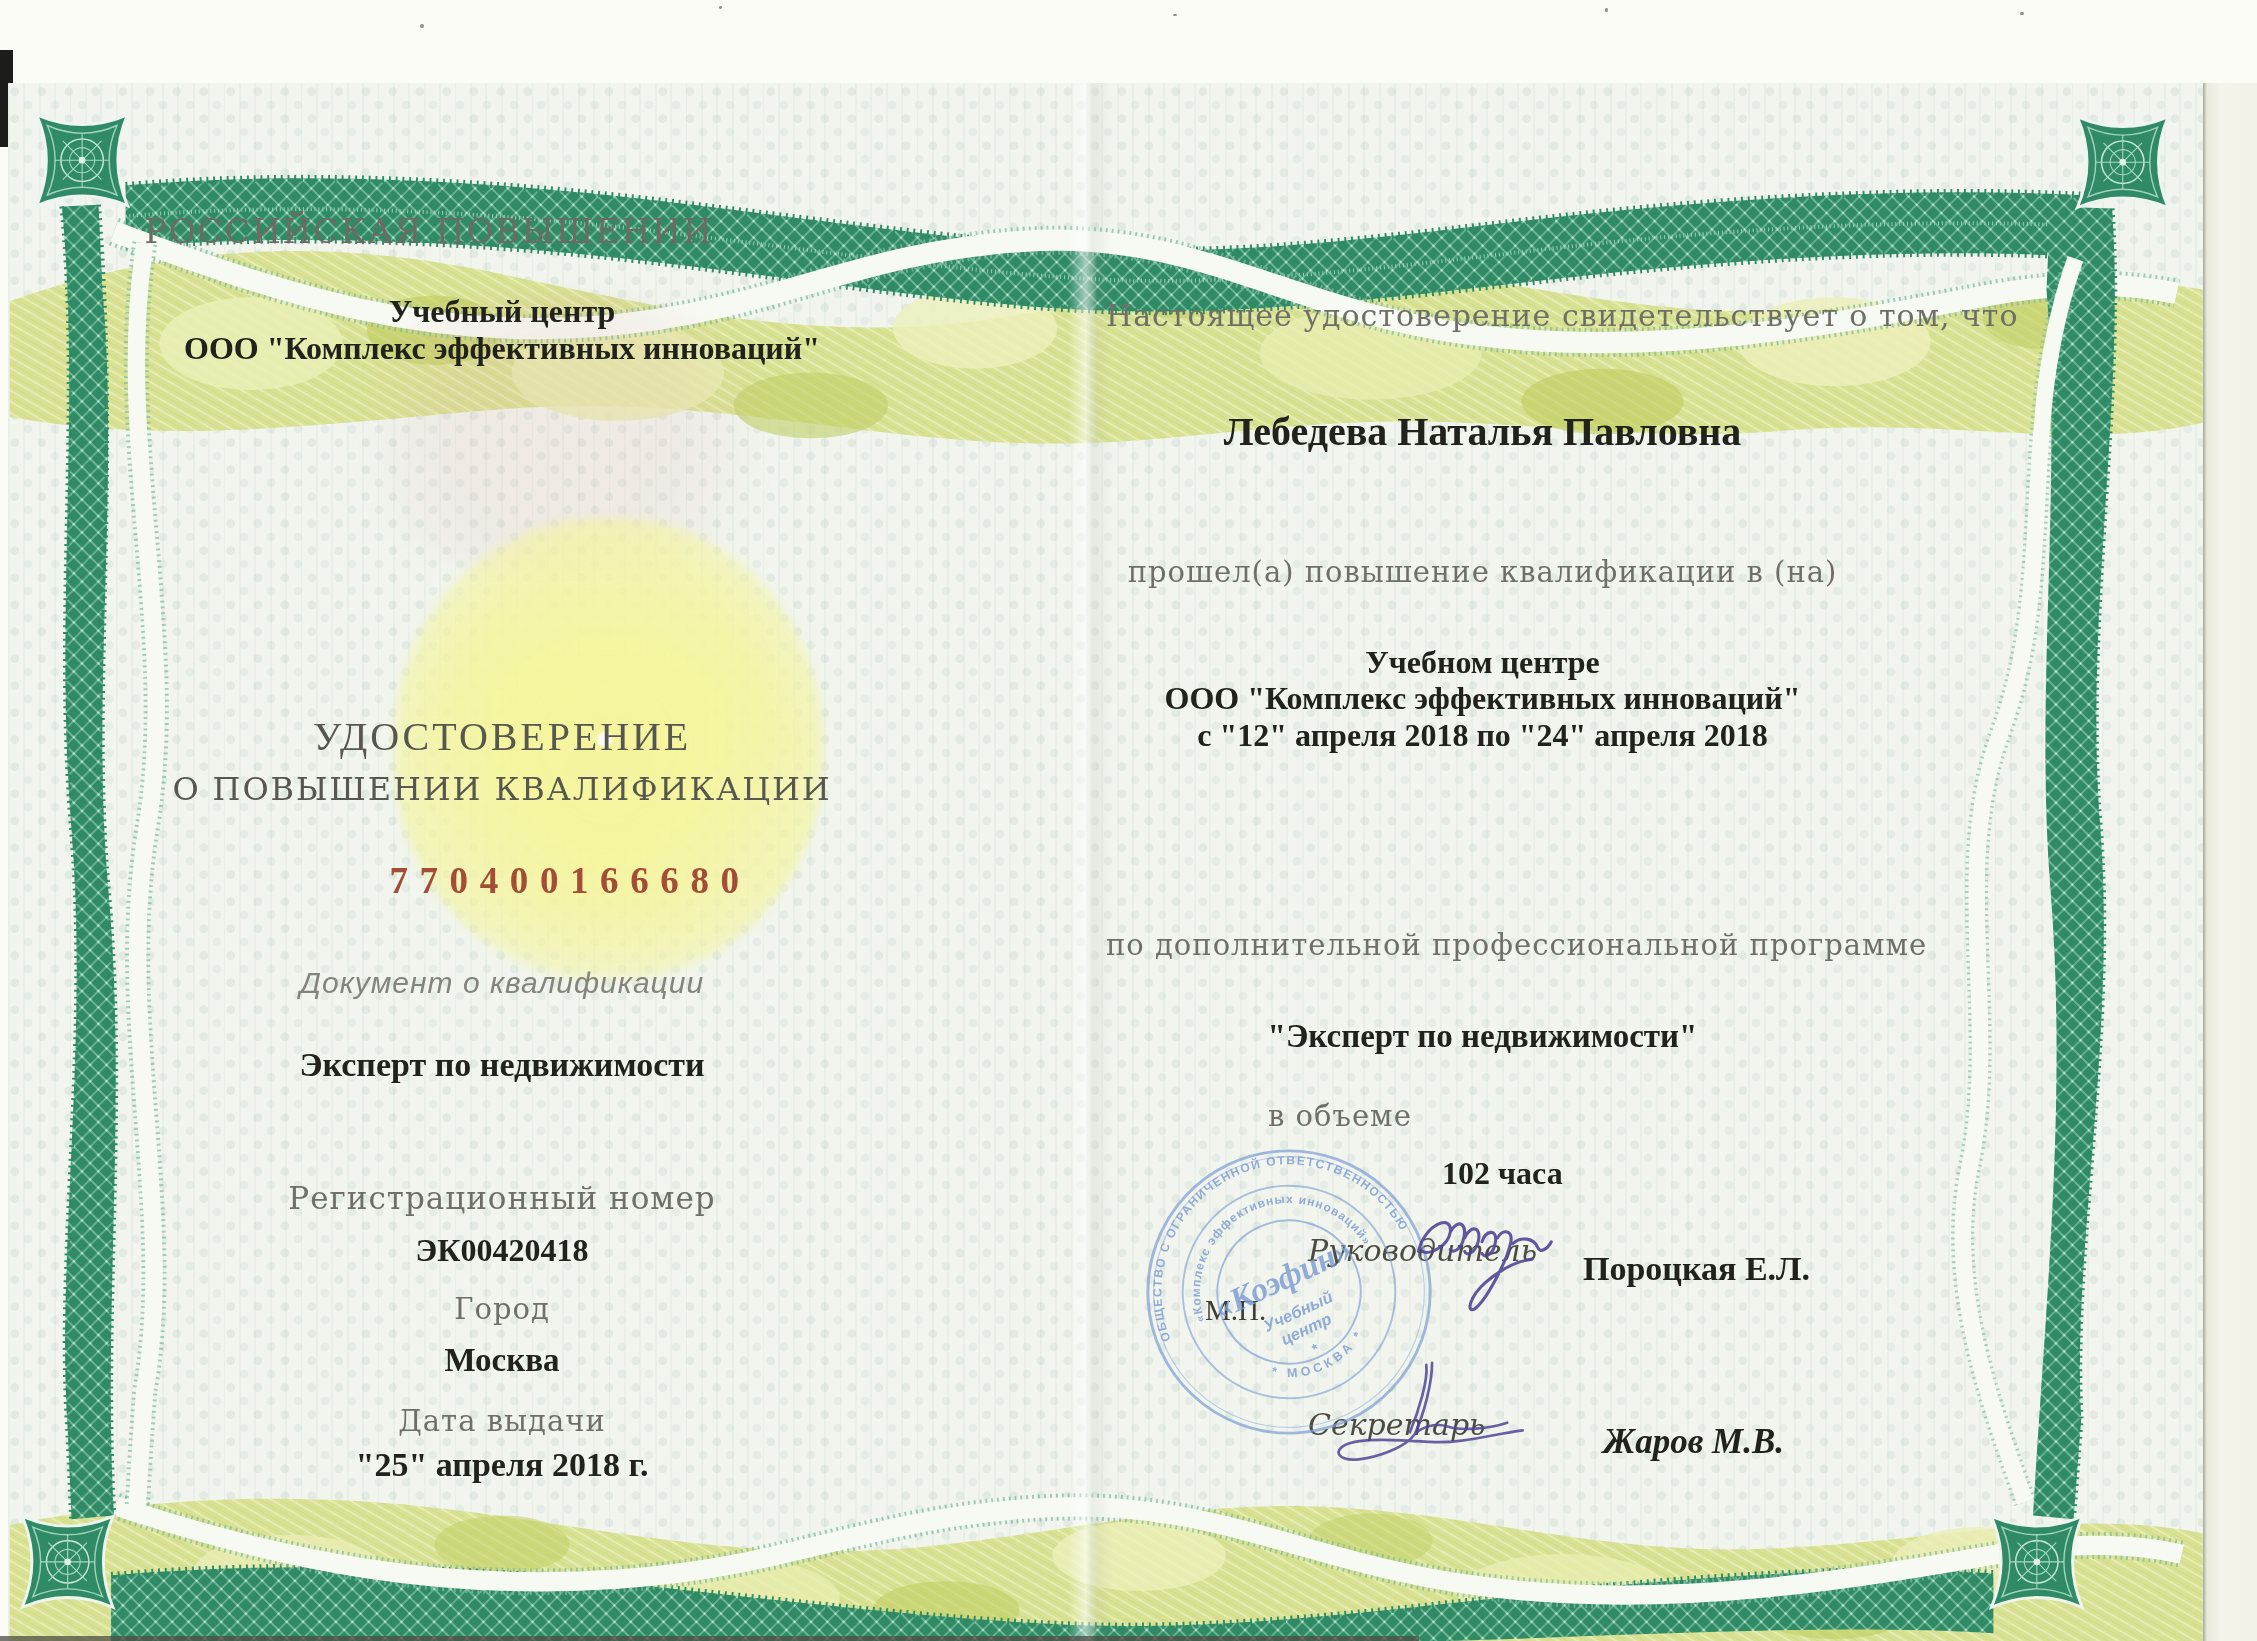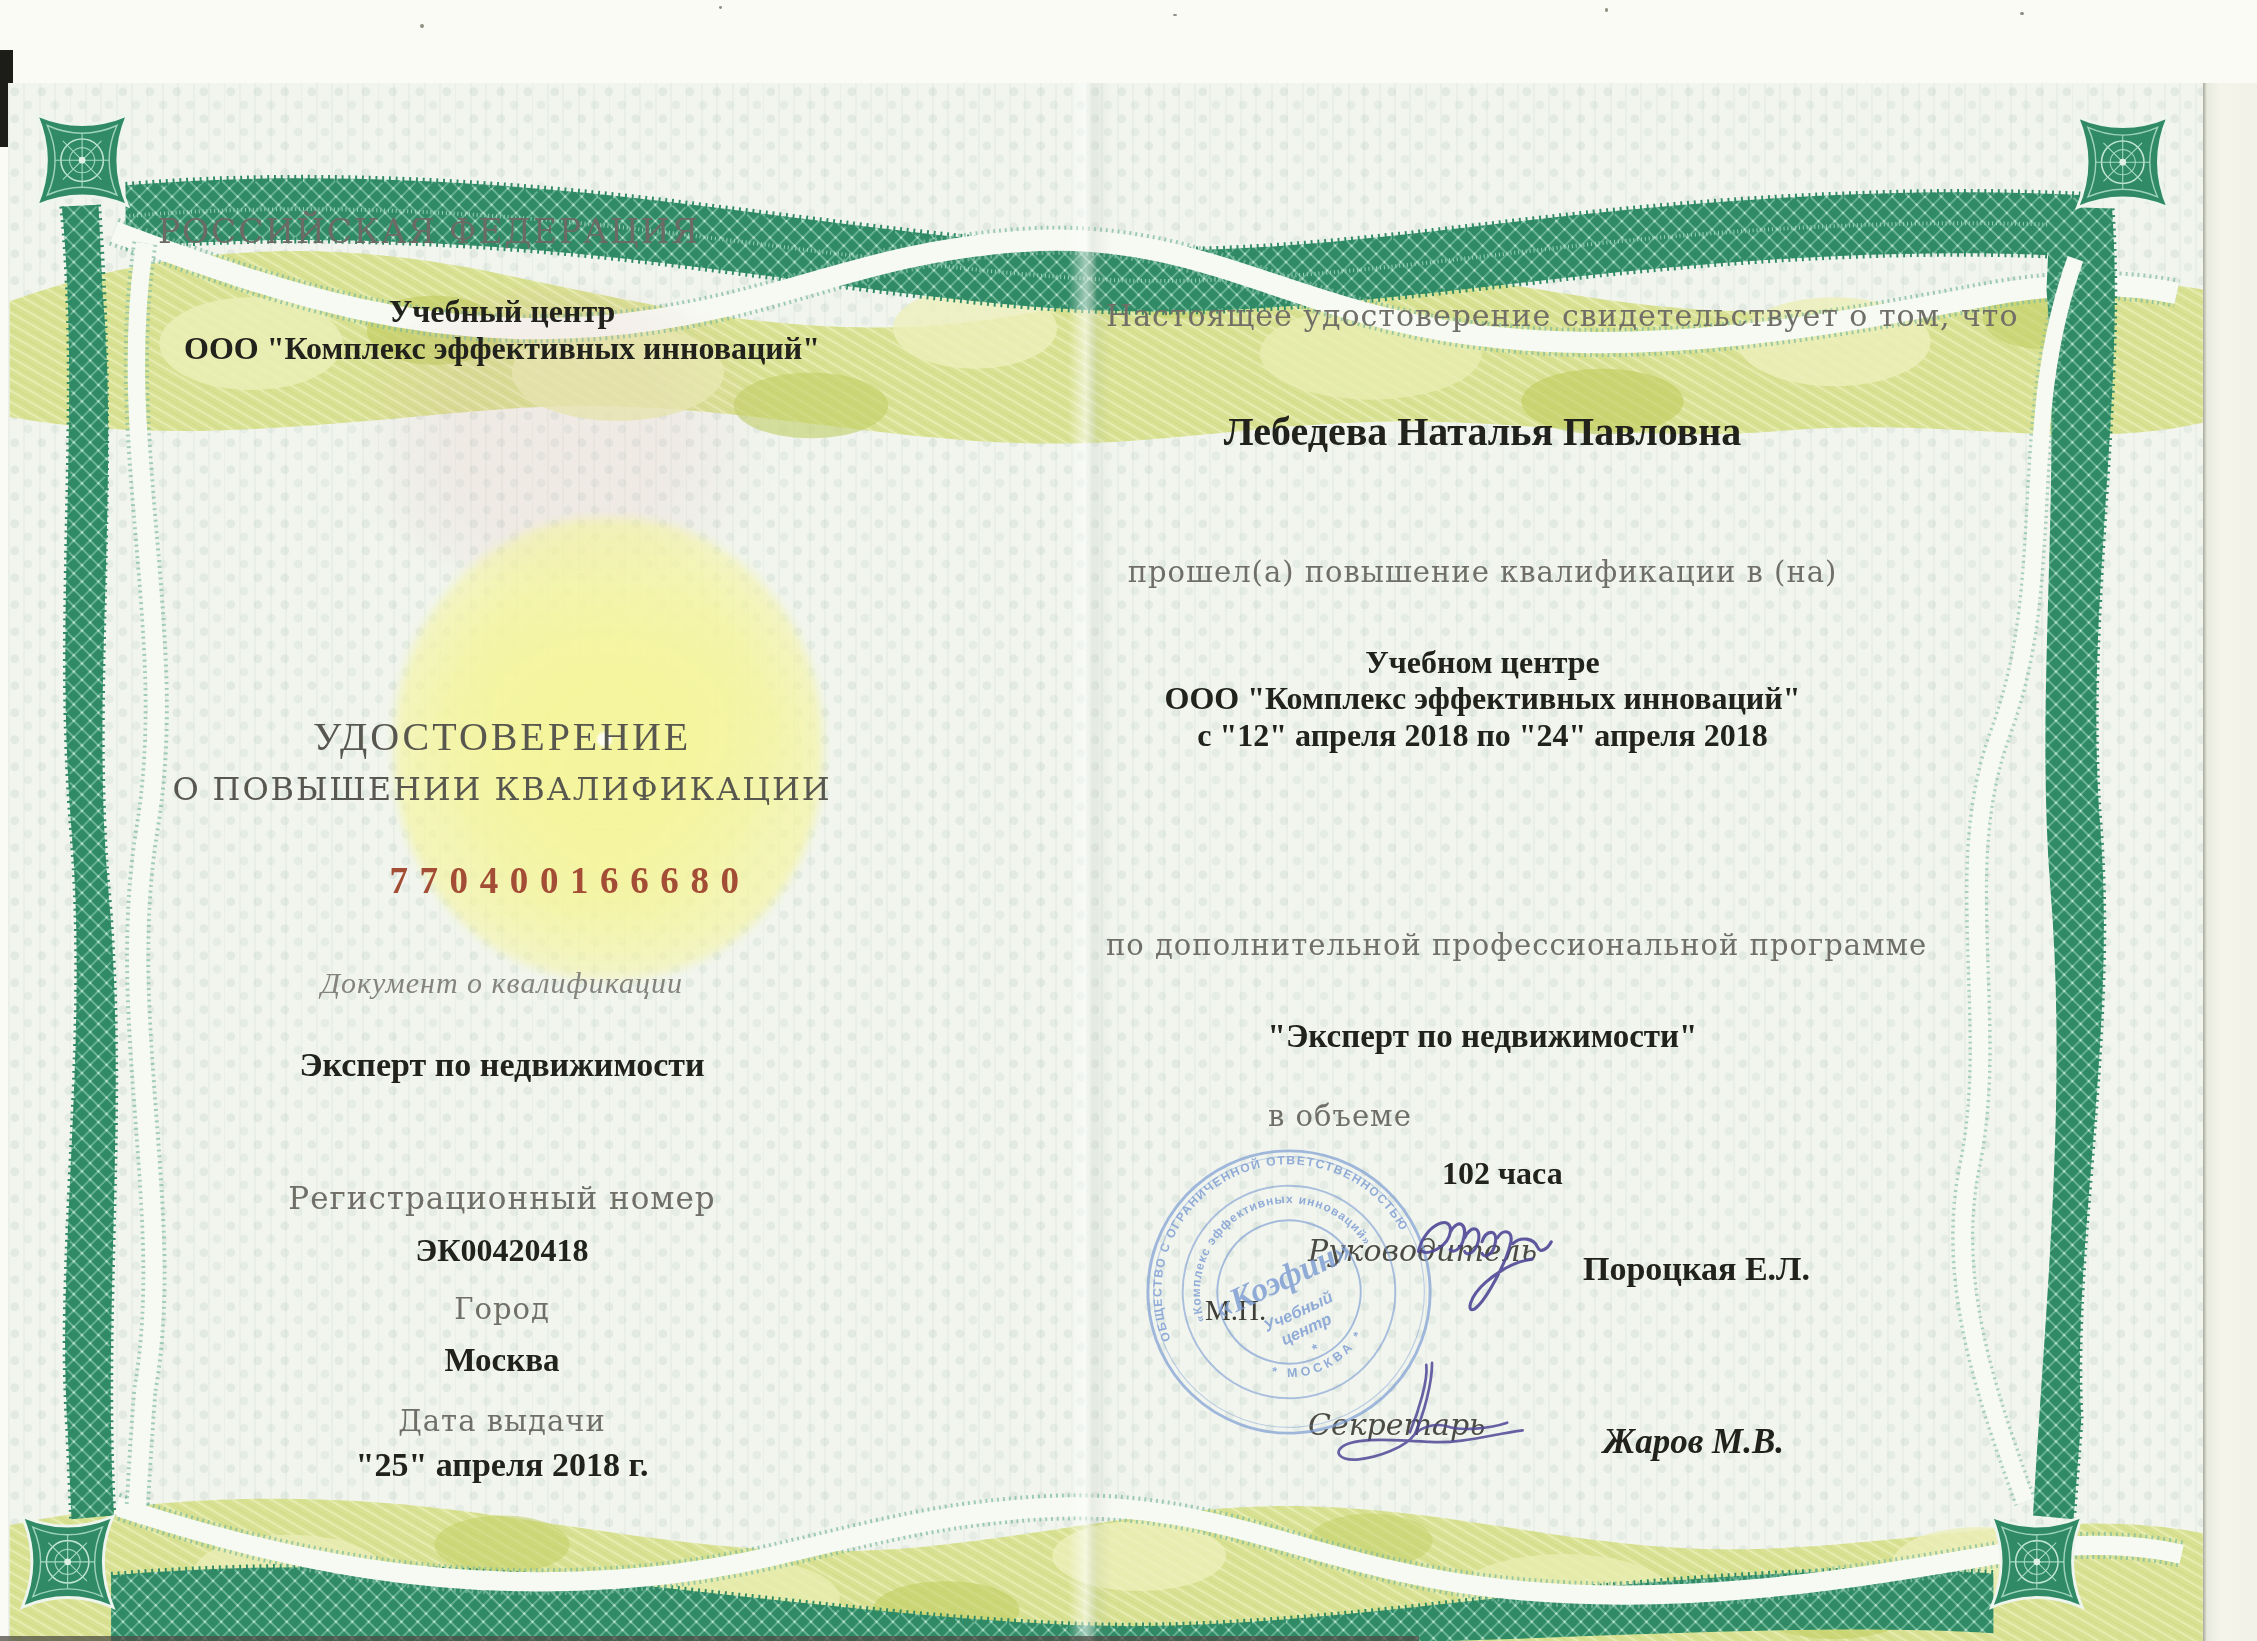--- a/index.html
+++ b/index.html
@@ -39,21 +39,21 @@
   .lc-rf{left:43px;width:772px;text-align:center;}
   .lc-num{left:174px;width:792px;text-align:center;}
   .rc{left:1106px;width:753px;text-align:center;margin-top:47px;}
   .gray-caps{font-family:"DejaVu Serif", serif;color:#6f6f67;font-size:30px;letter-spacing:1px;}
   .black-b{color:#22221c;font-weight:bold;}
   .it-label{font-family:"DejaVu Serif", serif;font-style:italic;color:#4b4b44;font-size:30px;}
   .country{font-family:"DejaVu Serif", serif;font-size:33px;letter-spacing:1.9px;color:#6b6b63;}
   .doc-title{font-family:Liberation Serif, serif;font-size:40px;letter-spacing:2.9px;color:#57574f;}
   .doc-sub{font-family:"DejaVu Serif", serif;font-size:32px;letter-spacing:1.9px;color:#57574f;}
   .blank-num{font-size:37px;font-weight:bold;letter-spacing:11.6px;color:#a34d36;}
-  .doc-kind{font-family:Liberation Serif, serif;font-style:italic;font-size:30px;color:#84847c;letter-spacing:1px;}
+  .doc-kind{font-family:Liberation Sans, sans-serif;font-style:italic;font-size:30px;color:#84847c;letter-spacing:1px;}
   
   .stamp{position:absolute;left:1144px;top:1147px;width:290px;height:290px;opacity:.82;filter:blur(0.4px);}
   .sig{position:absolute;filter:blur(0.3px);}
 </style>
 </head>
 <body>
 
 <div id="scan">
 
   <div class="speck" style="left:420px;top:24px;width:3.9px;height:3.9px;"></div>
@@ -142,21 +142,21 @@
     <use href="#corner" transform="translate(2199,168)"></use>
     <use href="#corner" transform="translate(70,1618)"></use>
     <use href="#corner" transform="translate(2110,1618)"></use>
   </svg>
 
   <div class="pink-tint"></div>
   <div class="rosette"></div>
   <div class="rosette-dot"></div>
   <div class="fold"></div>
 
-  <div class="t lc-rf country" style="top:212px;">РОССИЙСКАЯ ФЕДЕРАЦИЯ</div>
+  <div class="t lc-rf country" style="top:212px;">РОССИЙСКАЯ ПОВЫШЕНИИ</div>
   <div class="t lc black-b" style="top:293px;font-size:32px;">Учебный центр</div>
   <div class="t lc black-b" style="top:330px;font-size:32px;">ООО "Комплекс эффективных инноваций"</div>
   <div class="t lc doc-title" style="top:713px;">УДОСТОВЕРЕНИЕ</div>
   <div class="t lc doc-sub" style="top:770px;">О ПОВЫШЕНИИ КВАЛИФИКАЦИИ</div>
   <div class="t lc-num blank-num" style="top:859px;">770400166680</div>
   <div class="t lc doc-kind" style="top:966px;">Документ о квалификации</div>
   <div class="t lc black-b" style="top:1046px;font-size:34px;">Эксперт по недвижимости</div>
   <div class="t lc gray-caps" style="top:1180px;font-size:31px;">Регистрационный номер</div>
   <div class="t lc black-b" style="top:1232px;font-size:32px;">ЭК00420418</div>
   <div class="t lc gray-caps" style="top:1292px;font-size:29px;">Город</div>

